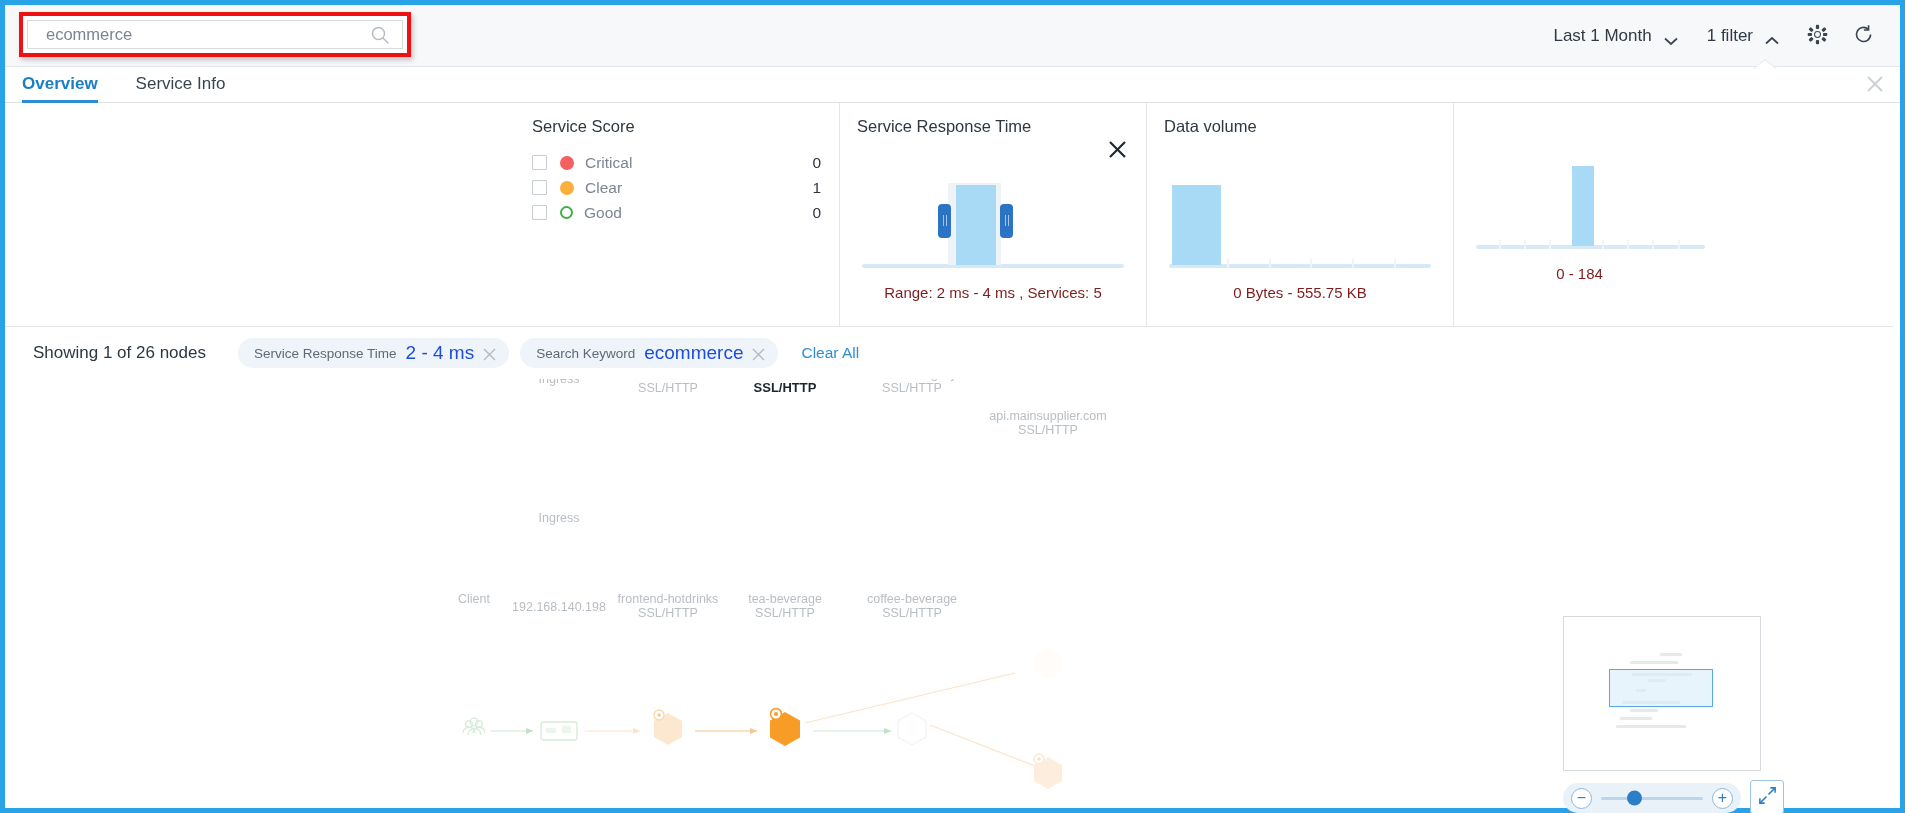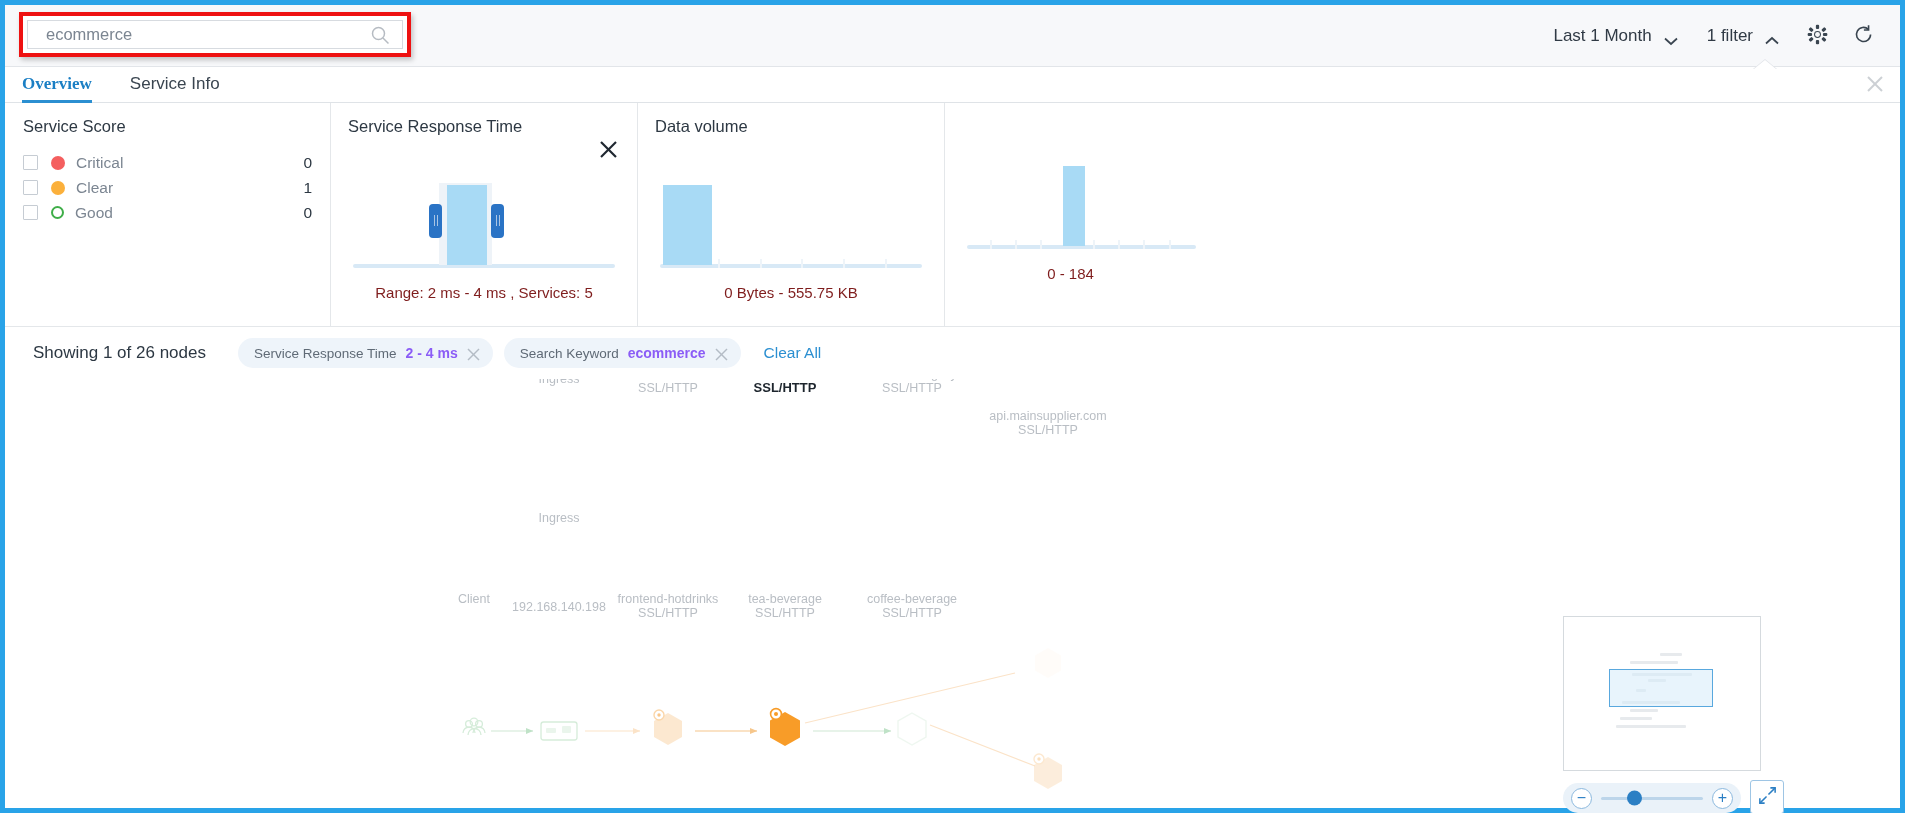--- a/index.html
+++ b/index.html
@@ -84,35 +84,36 @@
     border-bottom: 1px solid #dfe3e7;
     display: flex; align-items: flex-end;
     background: #fff;
   }
   .tab {
     font-size: 17px; padding: 0 0 8px 0; margin-left: 17px;
     color: #3a4550; cursor: pointer; position: relative;
   }
   .tab.first { margin-left: 17px; }
   .tab.second { margin-left: 38px; }
-  .tab.active { color: #1b7fc4; font-weight: bold; font-family: Liberation Serif, serif; }
+  .tab.active { color: #1b7fc4; font-weight: bold; }
   .tab.active::after {
     content: ""; position: absolute; left: 0; right: 0; bottom: -1px;
     height: 3px; background: #2b8fd1;
   }
   .panel-close {
     position: absolute; right: 14px; bottom: 7px;
     width: 22px; height: 22px; cursor: pointer; opacity: .45;
   }
 
   
   .metrics {
-    position: absolute; left: 0; top: 98px; right: 0; height: 224px;
+    position: absolute; left: 0; top: 98px; right: 7px; height: 224px;
     background: #fff; border-bottom: 1px solid #e4e7ea;
     display: flex;
+    justify-content: flex-end;
   }
   .mpanel { position: relative; padding: 14px 0 0 0; }
   .mpanel + .mpanel { border-left: 1px solid #e4e7ea; }
   .m-score { width: 325px; }
   .m-srt   { width: 307px; }
   .m-dv    { width: 307px; }
   .m-err   { width: 307px; }
   .m-hits  { width: 440px; }
   .mtitle {
     font-size: 16.5px; color: #2d3843; padding-left: 18px; margin-bottom: 4px;
@@ -175,21 +176,21 @@
     display: flex; align-items: center; padding-left: 28px;
     background: #fff;
   }
   .showing { font-size: 17px; color: #2d3843; margin-right: 32px; }
   .chip {
     display: flex; align-items: center; gap: 9px;
     background: #eef4fa; border-radius: 17px;
     height: 30px; padding: 0 13px 0 16px; margin-right: 11px;
   }
   .chip-key { font-size: 13.5px; color: #5f6a76; }
-  .chip-val { font-size: 14px; color: #8b5cf6; font-weight: bold; }
+  .chip-val { font-size: 19px; color: #1d4ed8; font-weight: normal; }
   .chip-x { width: 13px; height: 13px; cursor: pointer; opacity: .5; }
   .clear-all {
     font-size: 15.5px; color: #2b8fd1; cursor: pointer; margin-left: 12px;
   }
 
   
   .canvas {
     position: absolute; left: 0; top: 374px; right: 0; bottom: 0;
     background: #fff; overflow: hidden;
   }

